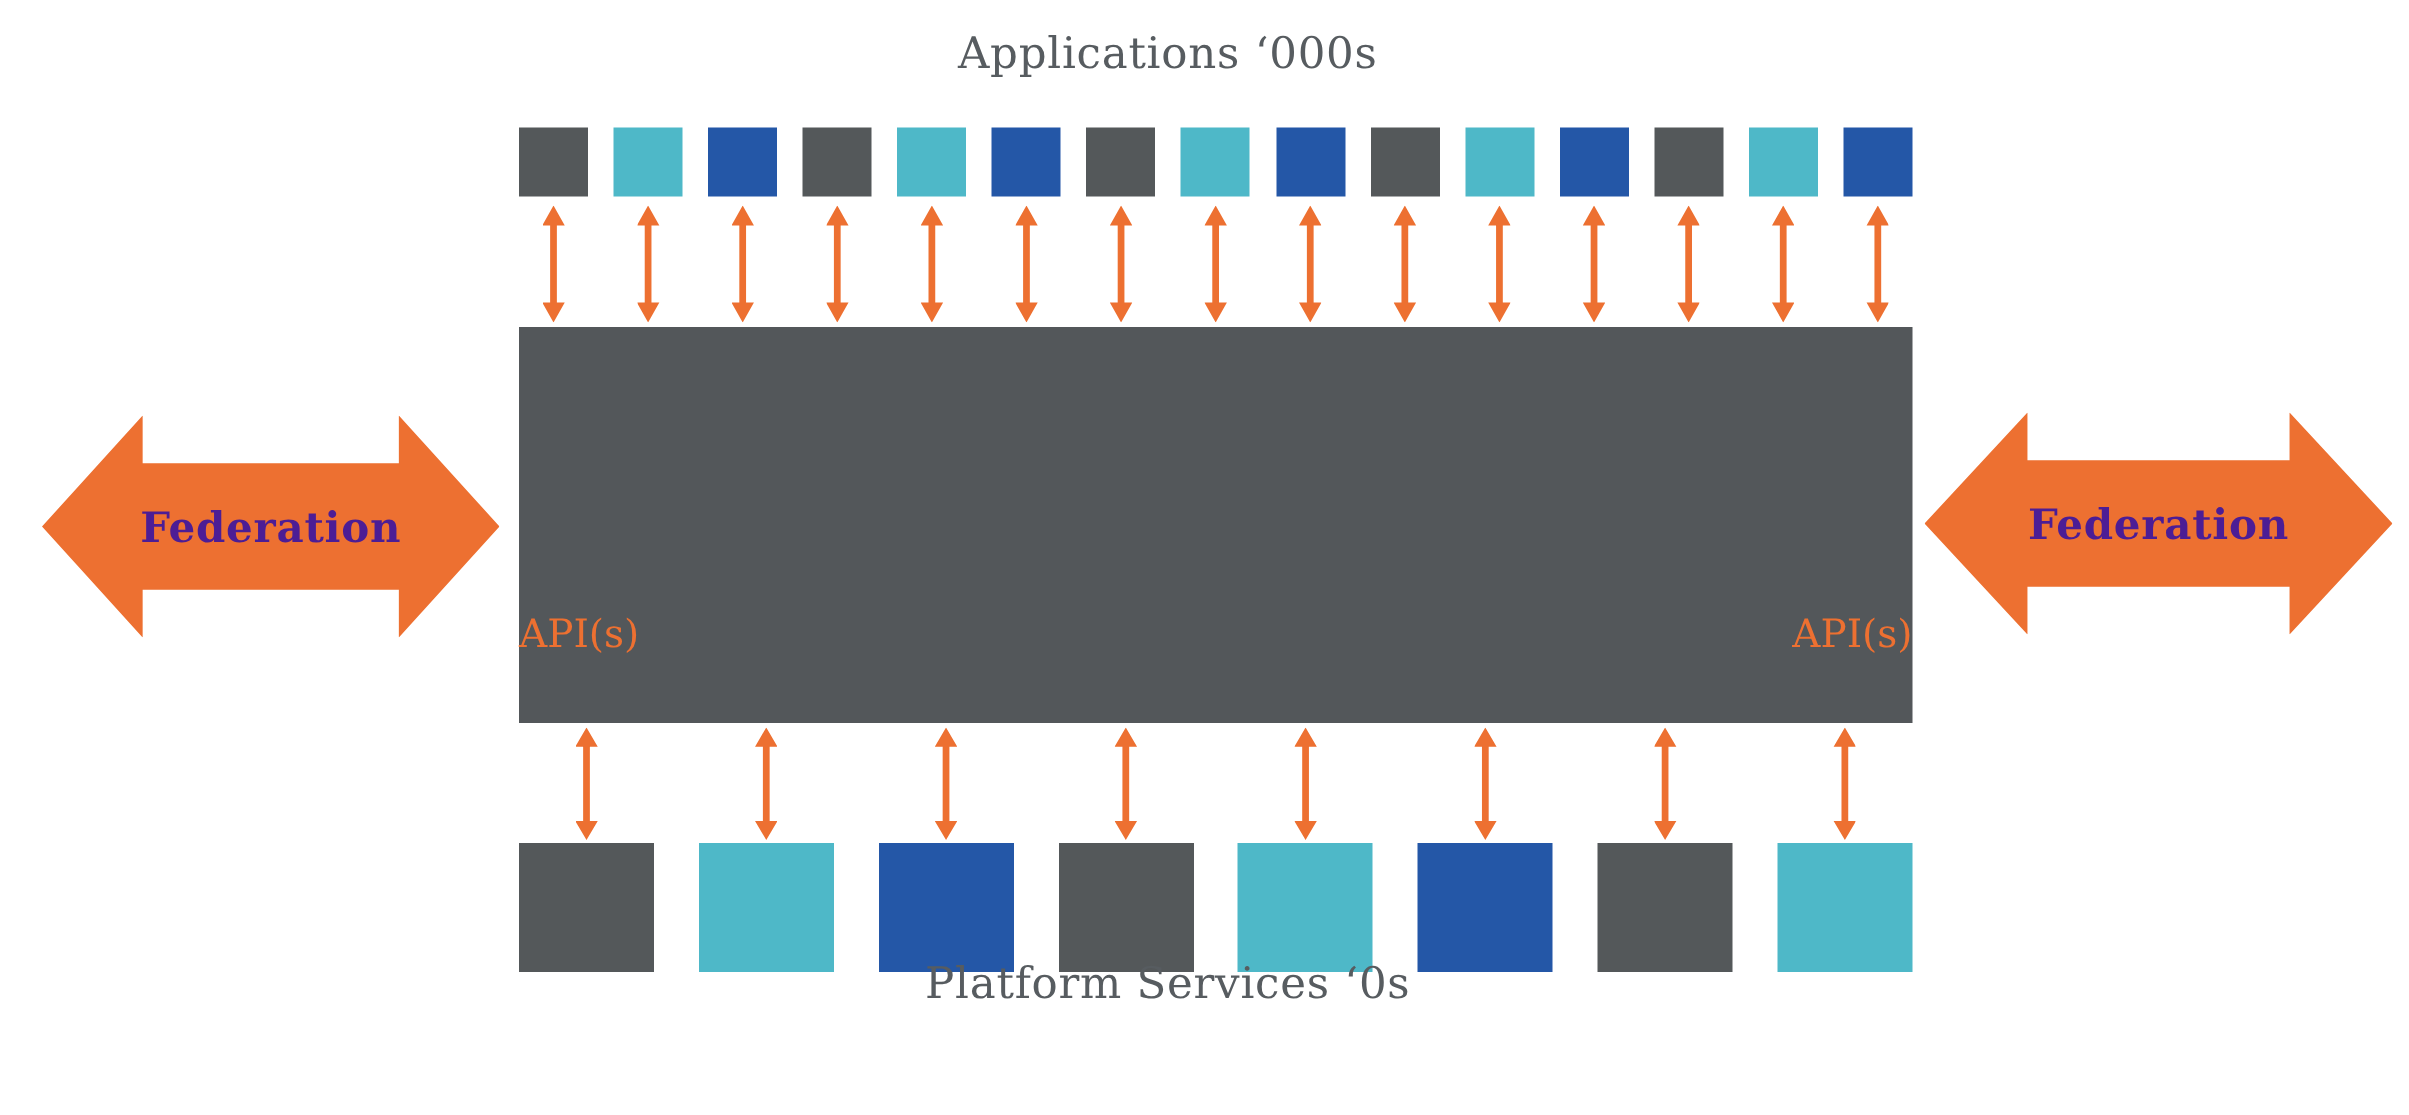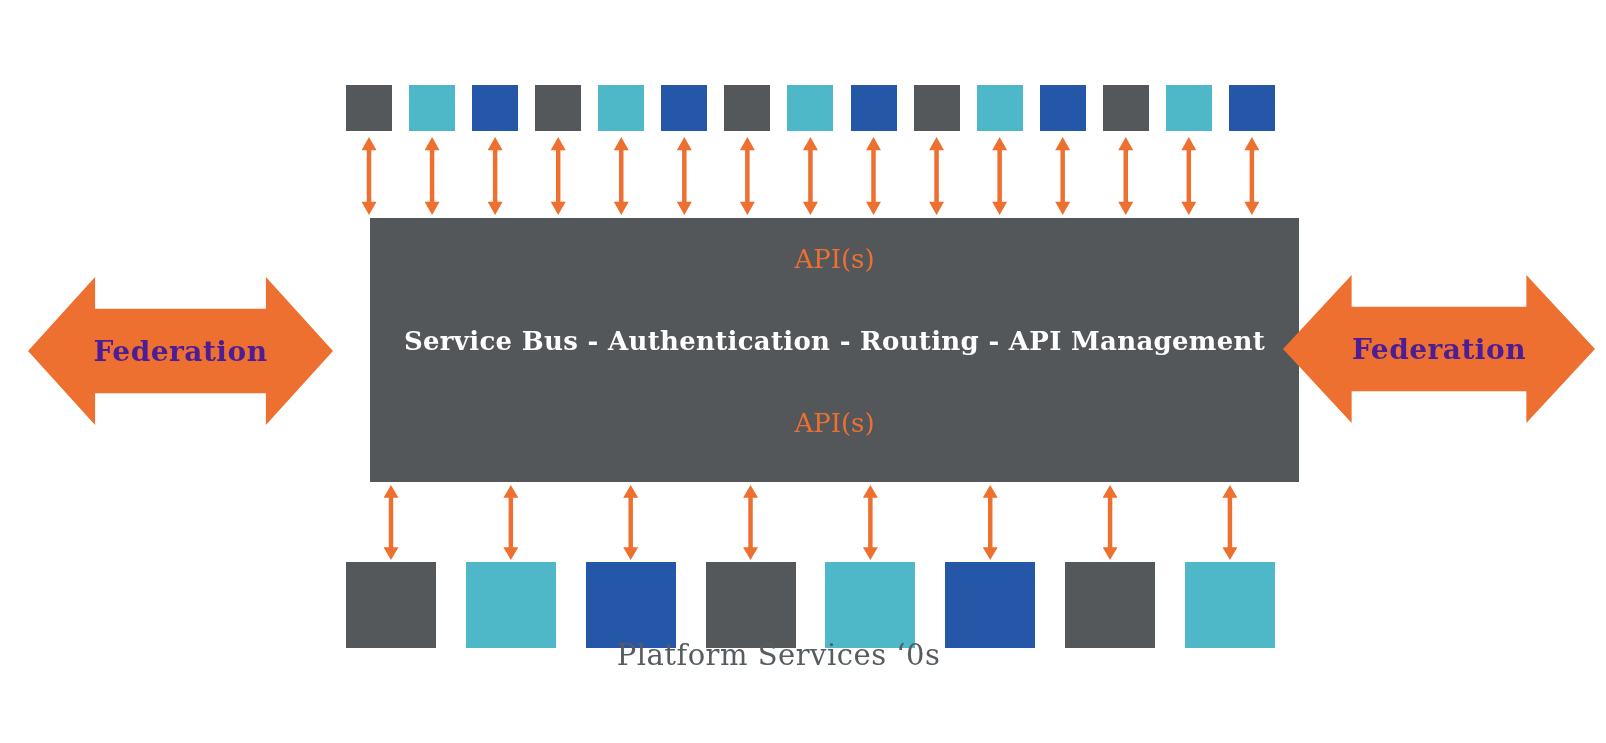--- a/index.html
+++ b/index.html
@@ -53,24 +53,23 @@
   .center-box {
     position: absolute;
     left: 346px;
     top: 218px;
     width: 929px;
     height: 264px;
     background: var(--box, #53575A);
     box-sizing: border-box;
     padding: 26px 0 44px 0;
     display: flex;
-    flex-direction: column;
-    align-items: center;
+    flex-direction: row;
+    align-items: flex-end;
     justify-content: space-between;
-    margin-left: 24px;
   }
   .api-label {
     color: var(--orange, #ED7031);
     font-size: 26px;
   }
   .box-title {
     color: #ffffff;
     font-weight: bold;
     font-size: 26px;
     white-space: nowrap;
@@ -92,20 +91,21 @@
     font-weight: bold;
     font-size: 28px;
     letter-spacing: 0.5px;
   }
 </style>
 </head>
 <body>
 
 <div class="canvas">
 
+  <div class="axis-label top-label">Applications ‘000s</div>
 
   <div class="row squares-top">
       <div class="sq dark"></div>
       <div class="sq teal"></div>
       <div class="sq blue"></div>
       <div class="sq dark"></div>
       <div class="sq teal"></div>
       <div class="sq blue"></div>
       <div class="sq dark"></div>
       <div class="sq teal"></div>
@@ -165,21 +165,20 @@
         <div class="varrow"></div>
       </div>
     </div>
 
   <div class="fed-arrow fed-left">
     <span class="fed-text">Federation</span>
   </div>
 
   <div class="center-box">
     <div class="api-label">API(s)</div>
-    <div class="box-title">Service Bus - Authentication - Routing - API Management</div>
     <div class="api-label">API(s)</div>
   </div>
 
   <div class="fed-arrow fed-right">
     <span class="fed-text">Federation</span>
   </div>
 
   <div class="row arrows-bottom">
       <div class="arrow-slot">
         <div class="varrow"></div>

